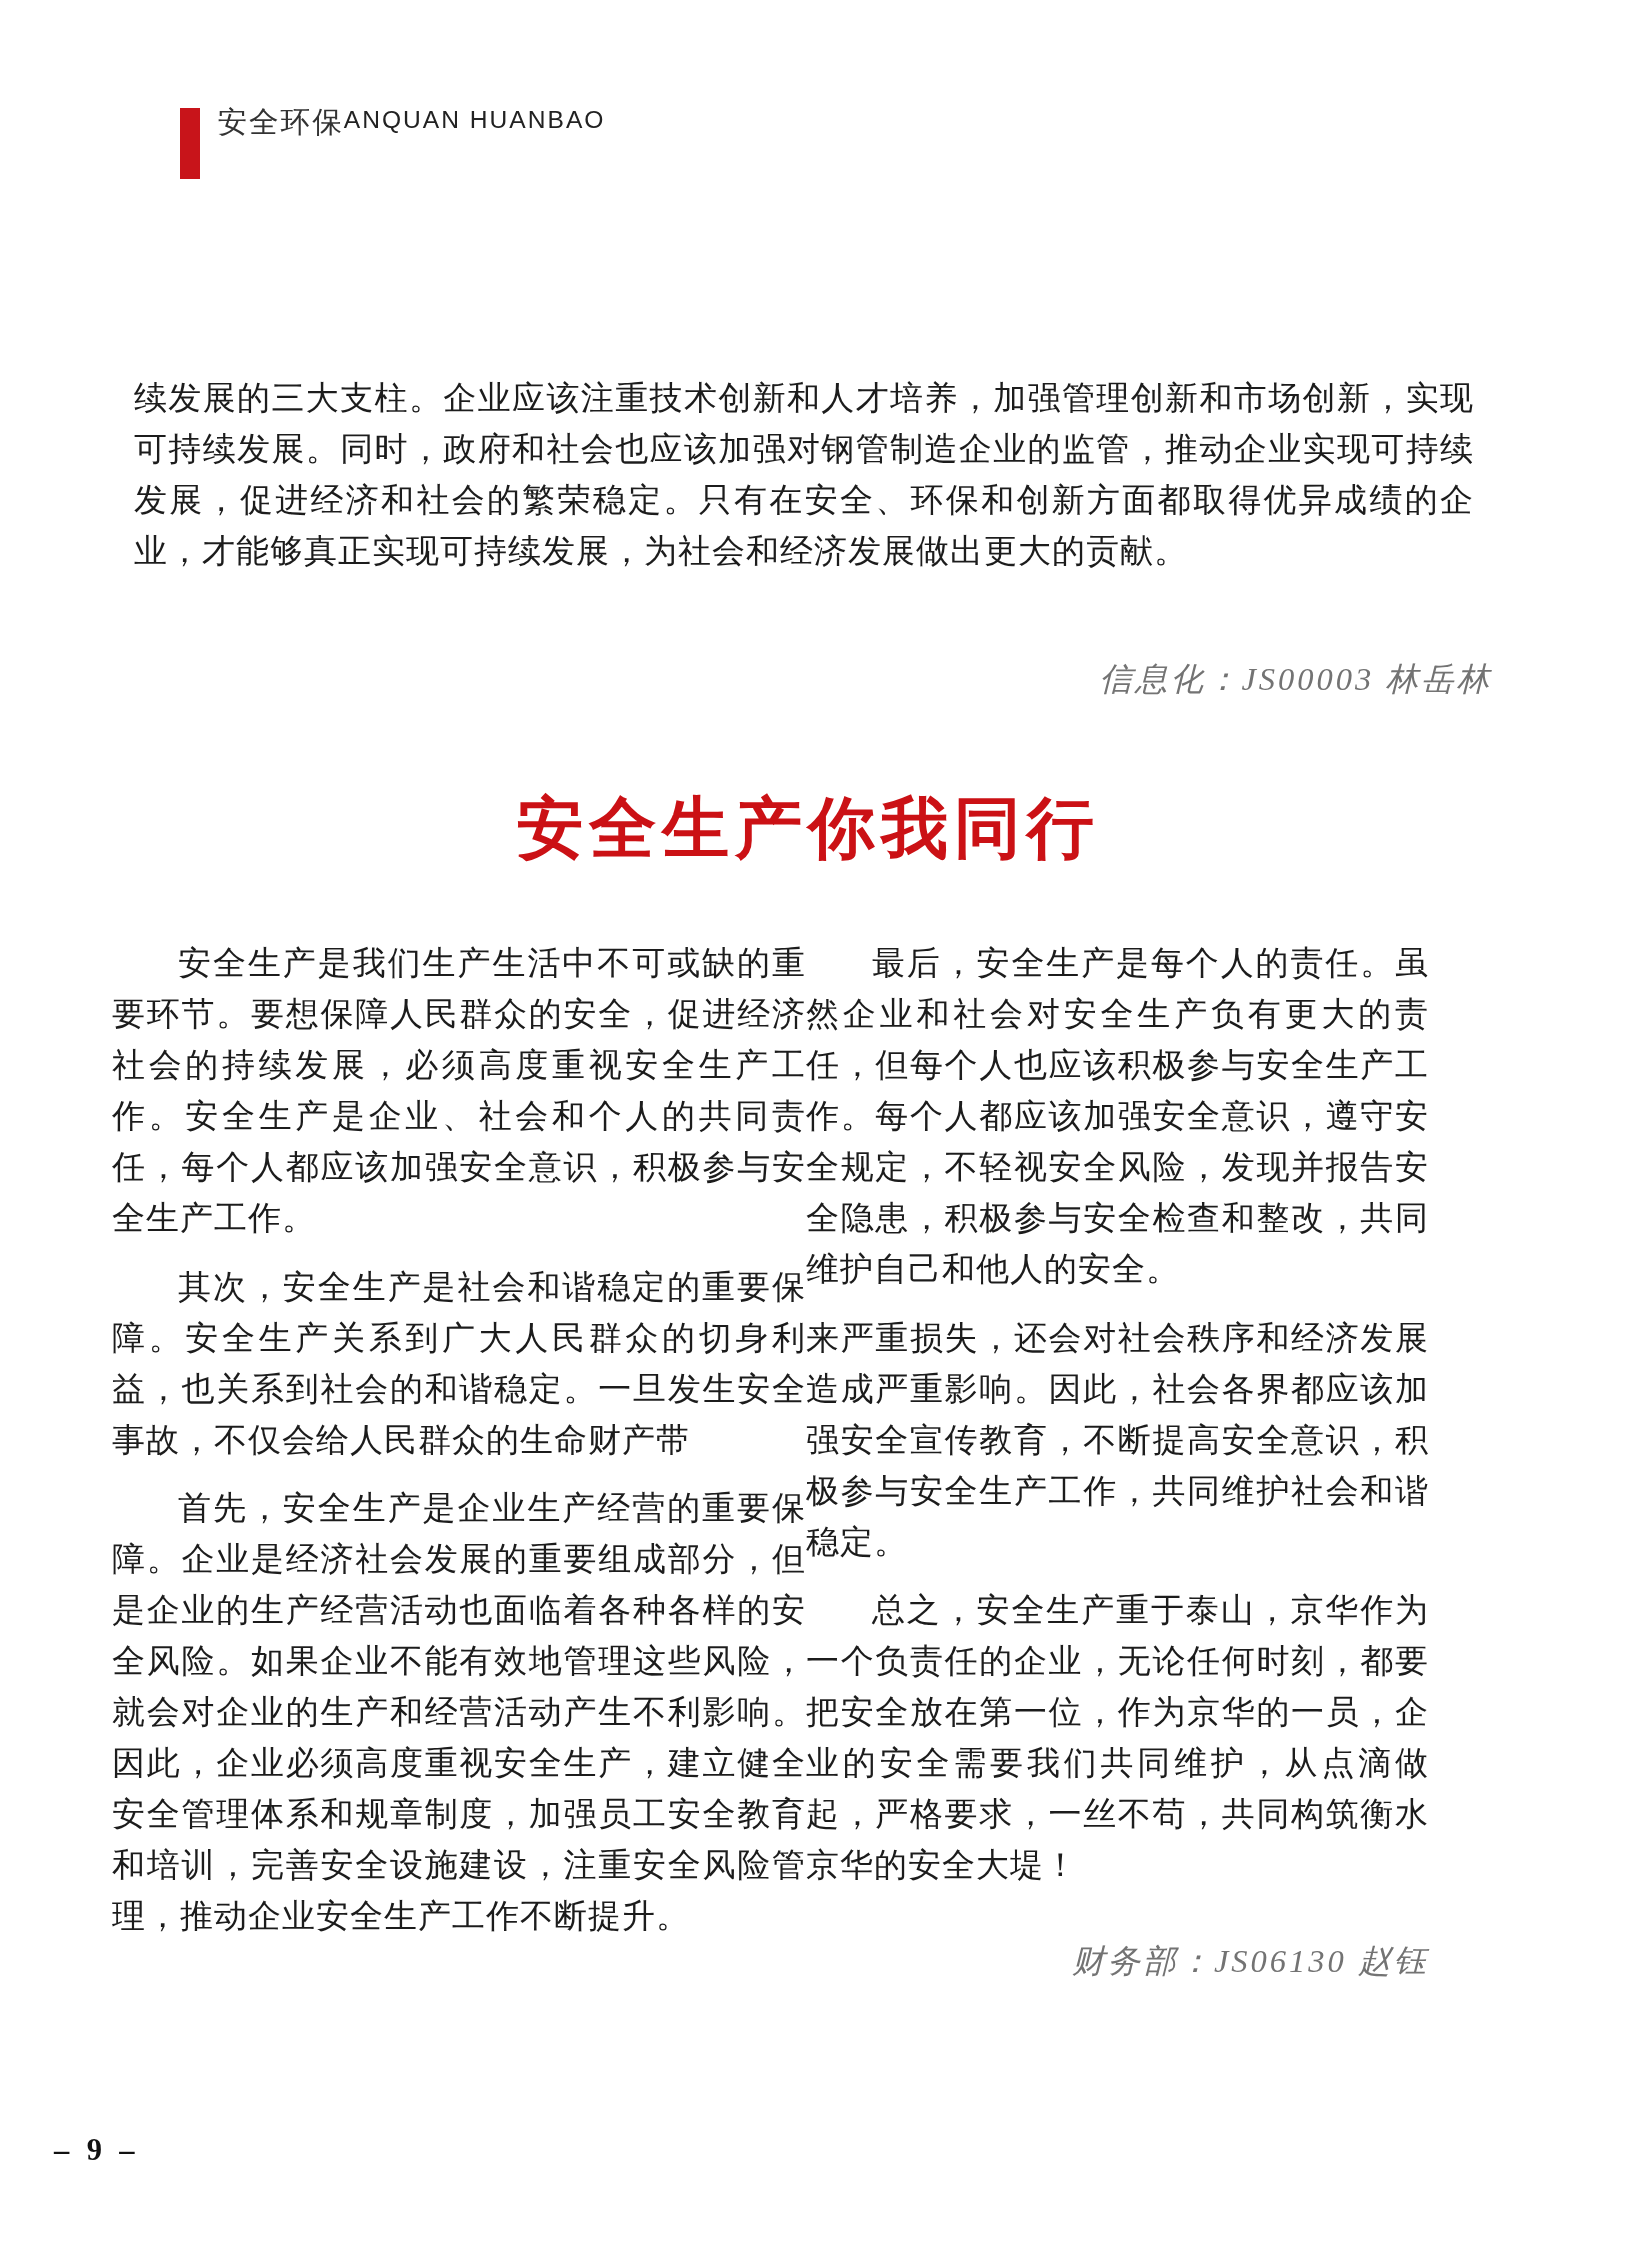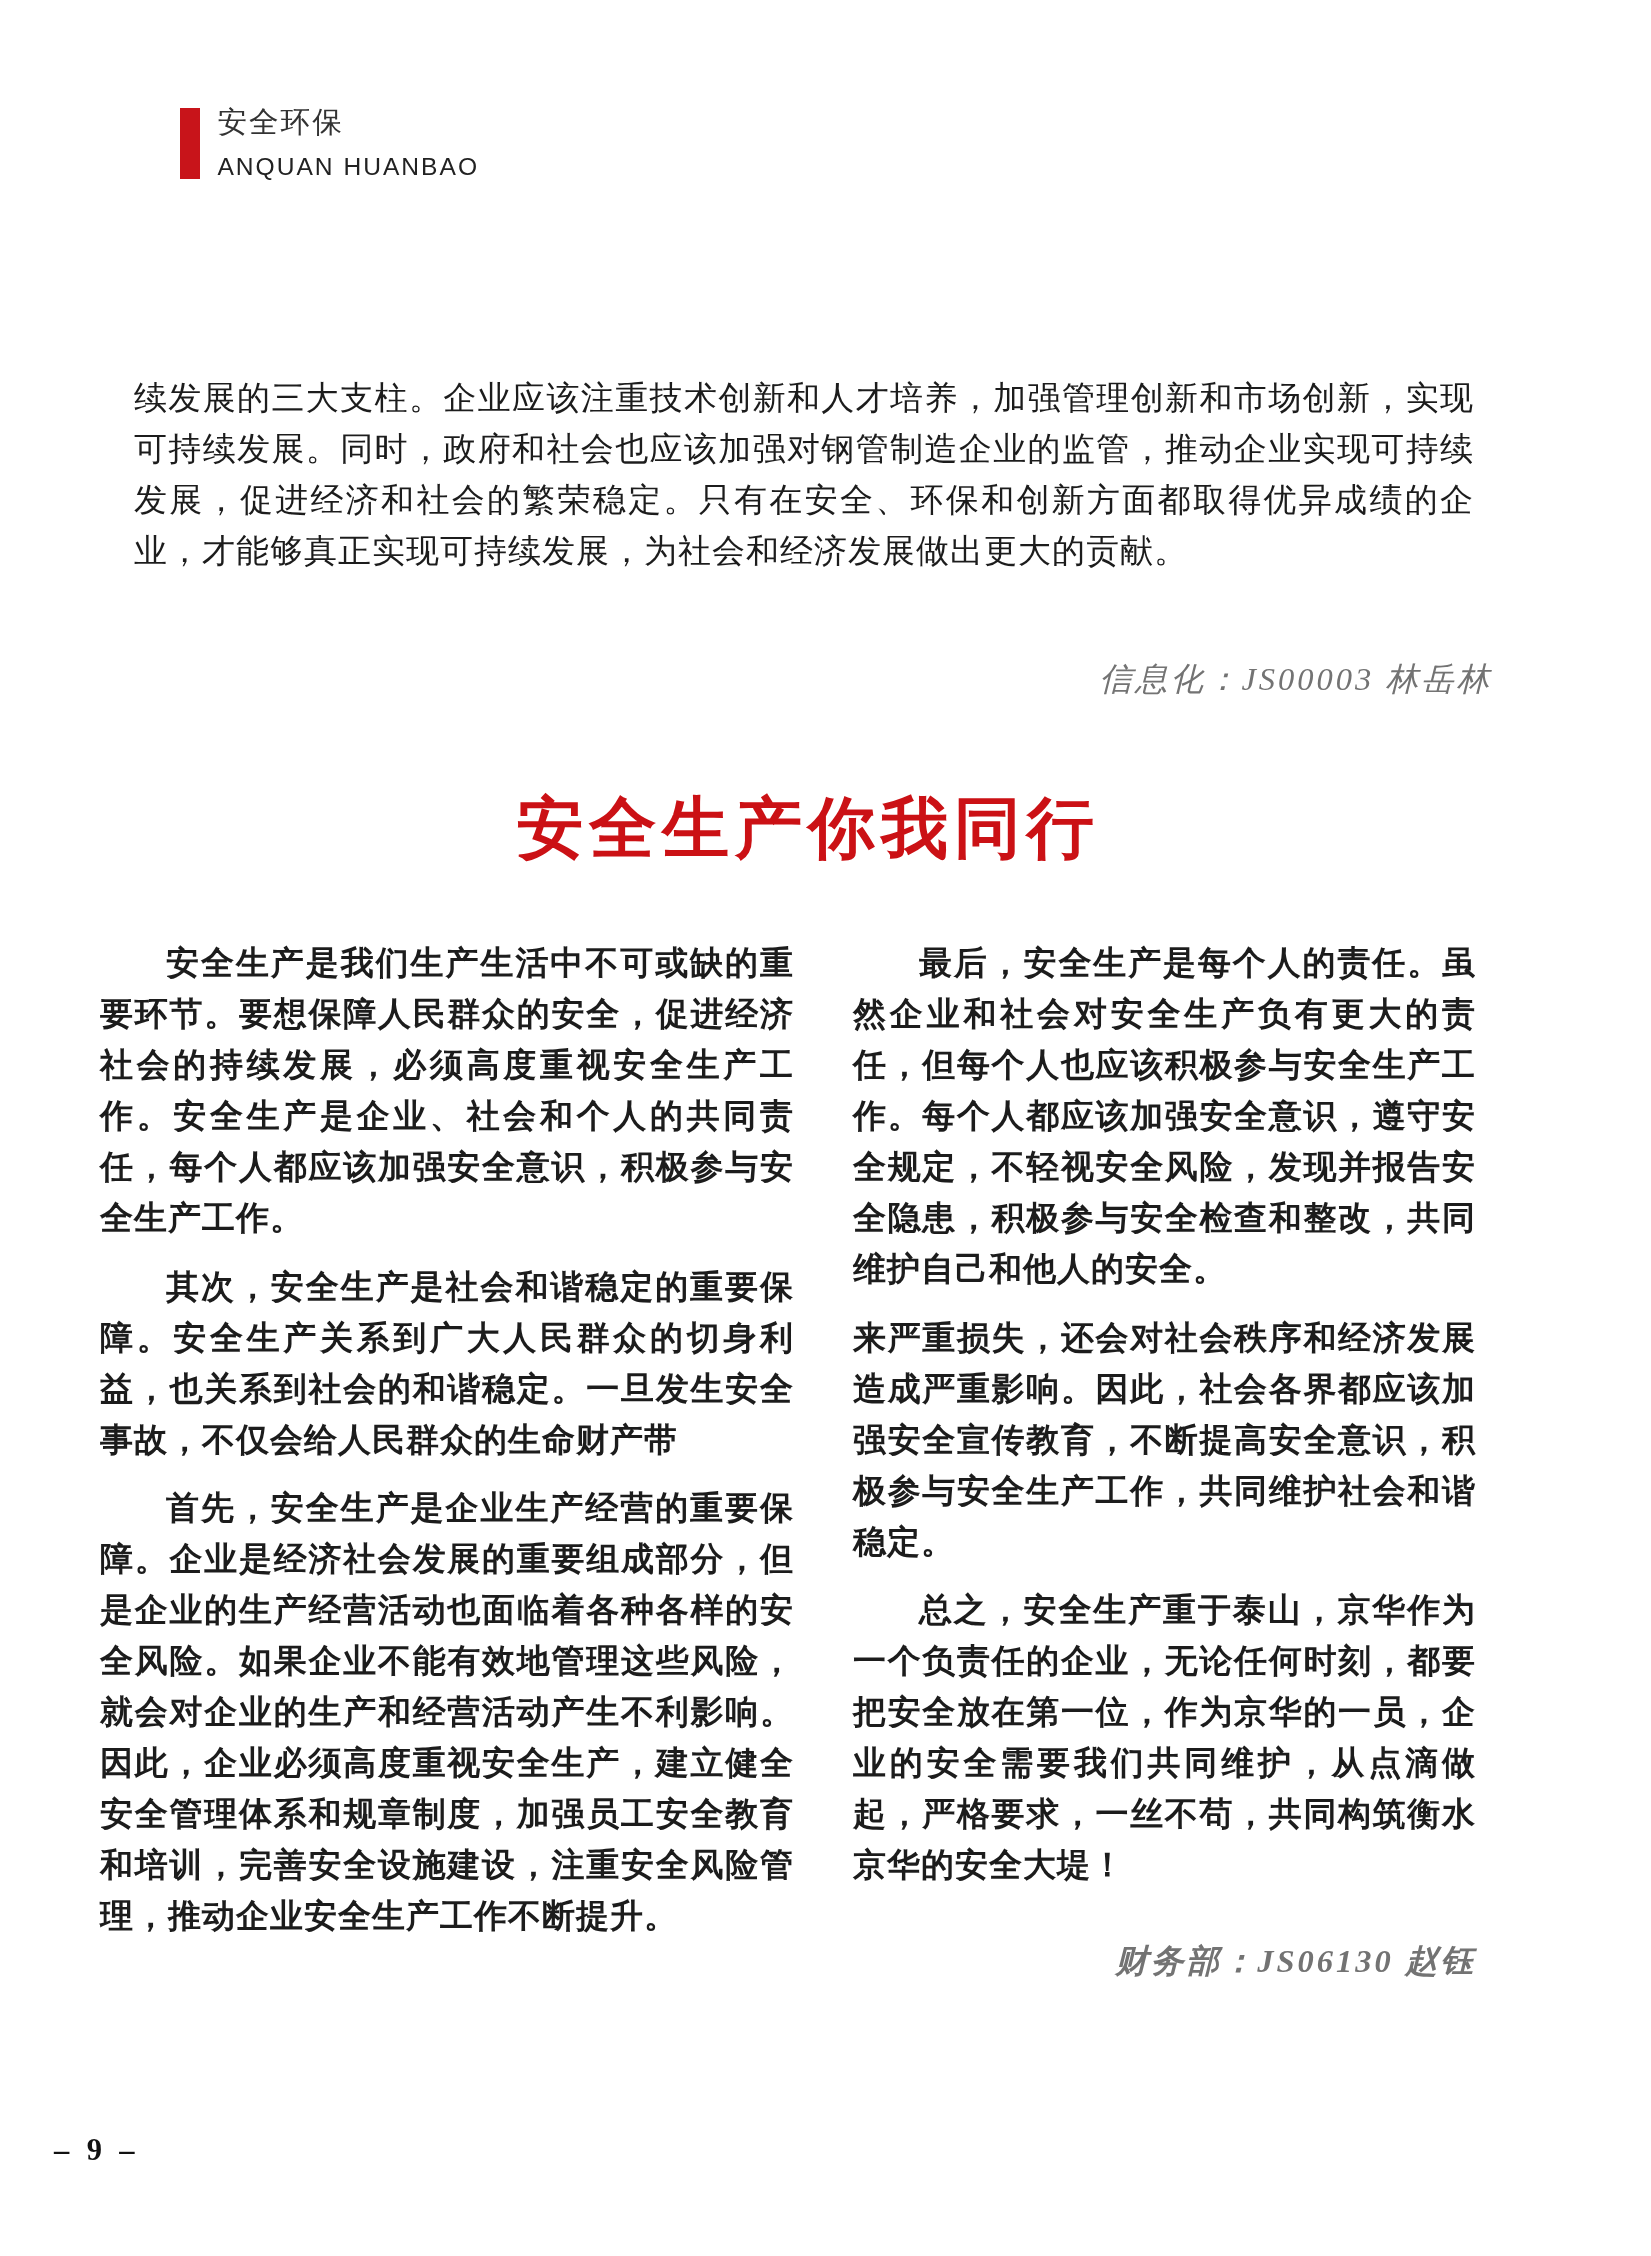--- a/index.html
+++ b/index.html
@@ -17,21 +17,21 @@
   .brand-header{
     position:absolute;left:180px;top:106px;
     display:flex;align-items:stretch;
   }
   .brand-bar{
     width:19.7px;height:71px;
     margin-top:2px;
   }
   .brand-text{
     margin-left:17.7px;
-    display:flex;flex-direction:column;justify-content:space-between;
+    display:flex;flex-direction:row;justify-content:space-between;
     height:75px;
   }
   .brand-cn{
     font-size:29.6px;line-height:33px;letter-spacing:2px;color:#333;
     font-family:"Liberation Serif","DejaVu Serif",serif;
   }
   .brand-en{
     font-size:24.6px;line-height:27.6px;letter-spacing:2px;color:#222;
     font-family:"Liberation Sans","DejaVu Sans",sans-serif;
   }
@@ -58,22 +58,22 @@
     position:absolute;left:120px;top:786px;width:1376px;
     margin:0;
     text-align:center;
     font-family:"Liberation Sans","DejaVu Sans",sans-serif;
     font-weight:700;
     font-size:67px;line-height:83px;letter-spacing:5.9px;
   }
 
   
   .columns{
-    position:absolute;left:100px;top:938px;width:1376px;
-    display:flex;gap:59px;font-weight:bold;
+    position:absolute;left:112px;top:938px;width:1376px;
+    display:flex;
   }
   .col-left{width:694px;}
   .col-right{width:623px;}
   .para{
     margin:0;
     font-size:33px;line-height:51px;letter-spacing:1px;
     text-align:justify;
   }
   .para + .para{margin-top:17.7px;}
   .para.indent{text-indent:2em;}

